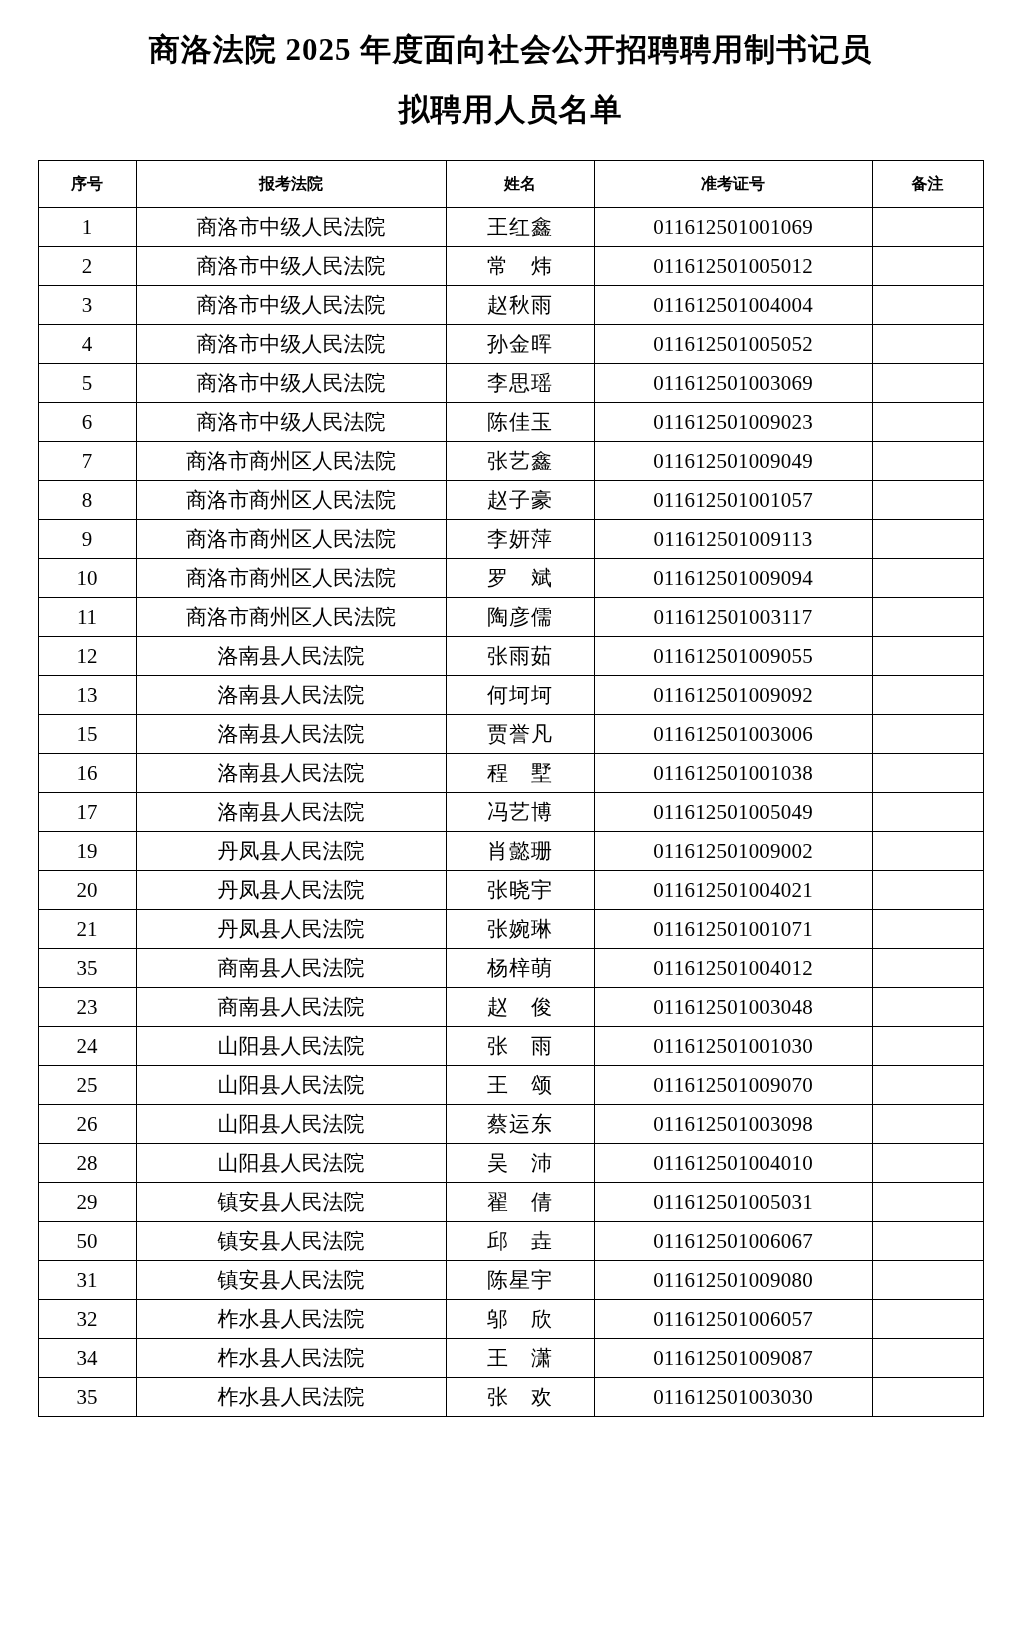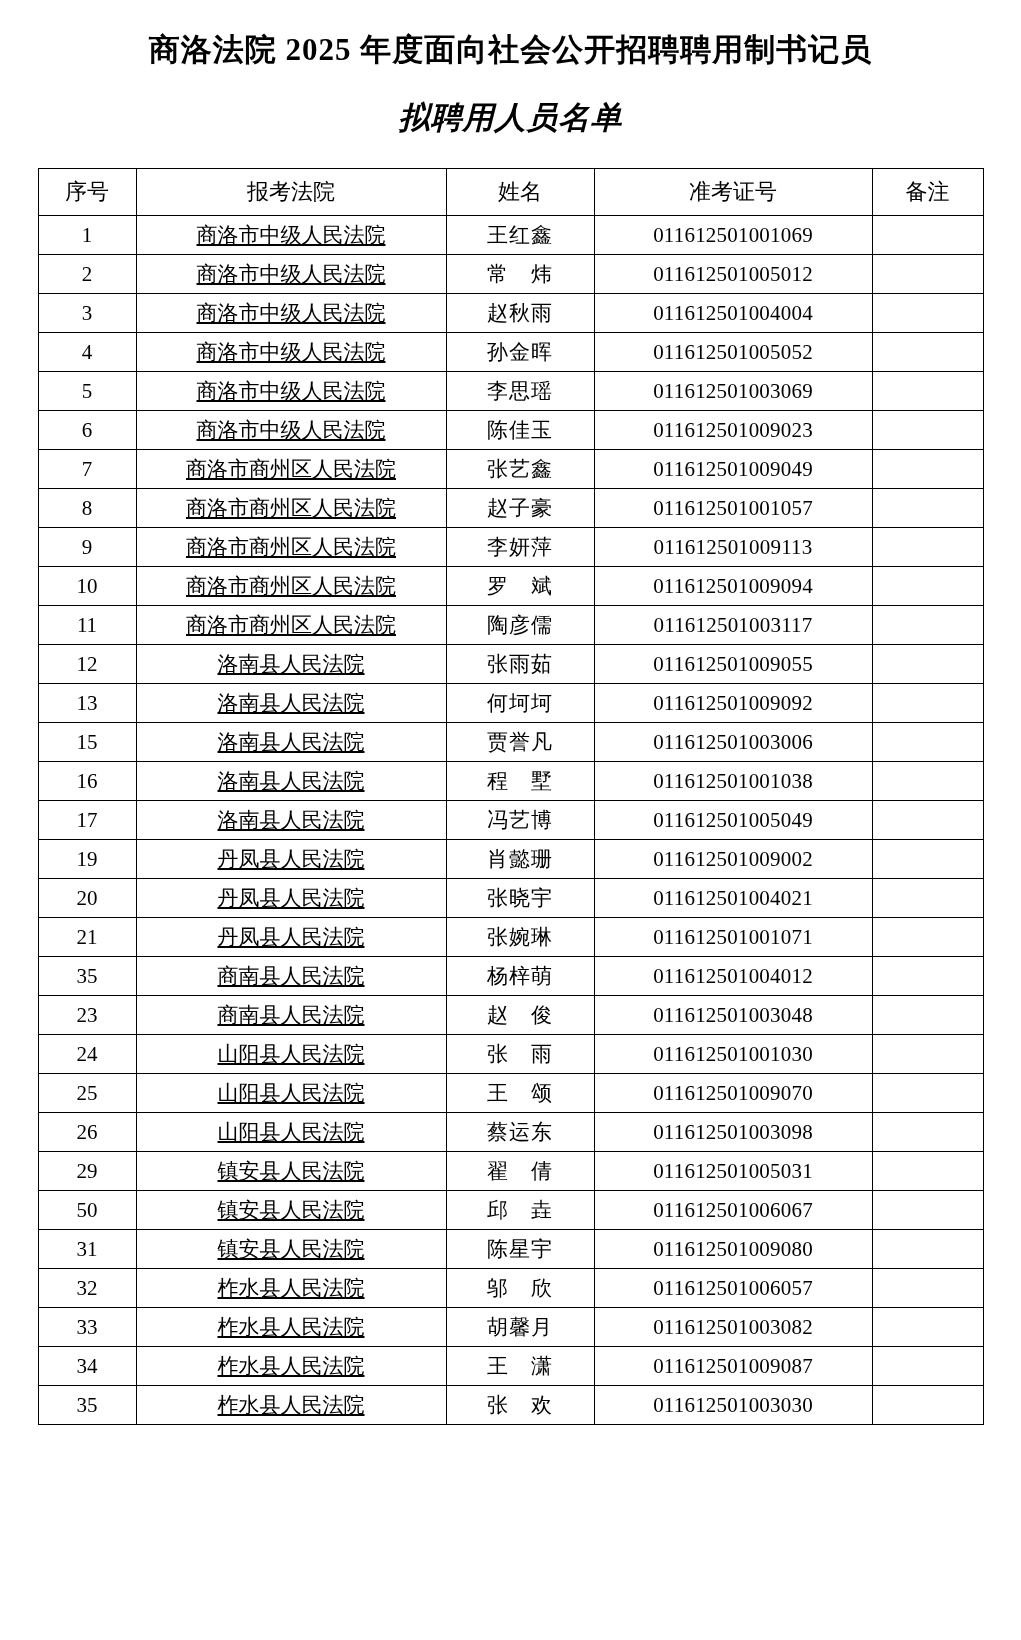--- a/index.html
+++ b/index.html
@@ -22,53 +22,52 @@
     text-align: center;
     font-family: "Liberation Serif", "DejaVu Serif", serif;
     font-weight: bold;
     font-size: 31px;
     letter-spacing: 1px;
     line-height: 1.55;
     margin: 8px 0 0 0;
   }
   .doc-title .line2 {
     display: block;
-    margin-top: 20px;
-    font-style: italic;
+    margin-top: 12px;
   }
   table.roster {
     border-collapse: collapse;
     width: 945px;
     margin: 26px auto 0 auto;
     table-layout: fixed;
   }
   table.roster th,
   table.roster td {
     border: 1.5px solid #000000;
     text-align: center;
     vertical-align: middle;
     font-family: "Liberation Serif", "DejaVu Serif", serif;
     font-size: 21px;
     height: 38px;
     padding: 0 2px;
     white-space: nowrap;
     overflow: hidden;
   }
   table.roster th {
-    font-weight: normal;
-    font-size: 22px;
+    font-weight: bold;
+    font-size: 16px;
     height: 46px;
   }
   col.c-index { width: 98px; }
   col.c-court { width: 310px; }
   col.c-name  { width: 148px; }
   col.c-ticket{ width: 278px; }
   col.c-note  { width: 111px; }
   td.idx { font-size: 20px; }
-  td.court { font-size: 21px; text-decoration: underline; }
+  td.court { font-size: 21px; }
   td.name { font-size: 21px; letter-spacing: 1px; }
   td.ticket { font-size: 20px; letter-spacing: 0.2px; margin-top: 6px; }
   td.note { font-size: 20px; }
 </style>
 </head>
 <body>
 
 <div class="page">
 
   <h1 class="doc-title">
@@ -256,20 +255,27 @@
           <td class="note"></td>
         </tr>
         <tr>
           <td class="idx">26</td>
           <td class="court">山阳县人民法院</td>
           <td class="name">蔡运东</td>
           <td class="ticket">011612501003098</td>
           <td class="note"></td>
         </tr>
         <tr>
+          <td class="idx">28</td>
+          <td class="court">山阳县人民法院</td>
+          <td class="name">吴　沛</td>
+          <td class="ticket">011612501004010</td>
+          <td class="note"></td>
+        </tr>
+        <tr>
           <td class="idx">29</td>
           <td class="court">镇安县人民法院</td>
           <td class="name">翟　倩</td>
           <td class="ticket">011612501005031</td>
           <td class="note"></td>
         </tr>
         <tr>
           <td class="idx">50</td>
           <td class="court">镇安县人民法院</td>
           <td class="name">邱　垚</td>
@@ -284,27 +290,20 @@
           <td class="note"></td>
         </tr>
         <tr>
           <td class="idx">32</td>
           <td class="court">柞水县人民法院</td>
           <td class="name">邬　欣</td>
           <td class="ticket">011612501006057</td>
           <td class="note"></td>
         </tr>
         <tr>
-          <td class="idx">33</td>
-          <td class="court">柞水县人民法院</td>
-          <td class="name">胡馨月</td>
-          <td class="ticket">011612501003082</td>
-          <td class="note"></td>
-        </tr>
-        <tr>
           <td class="idx">34</td>
           <td class="court">柞水县人民法院</td>
           <td class="name">王　潇</td>
           <td class="ticket">011612501009087</td>
           <td class="note"></td>
         </tr>
         <tr>
           <td class="idx">35</td>
           <td class="court">柞水县人民法院</td>
           <td class="name">张　欢</td>

